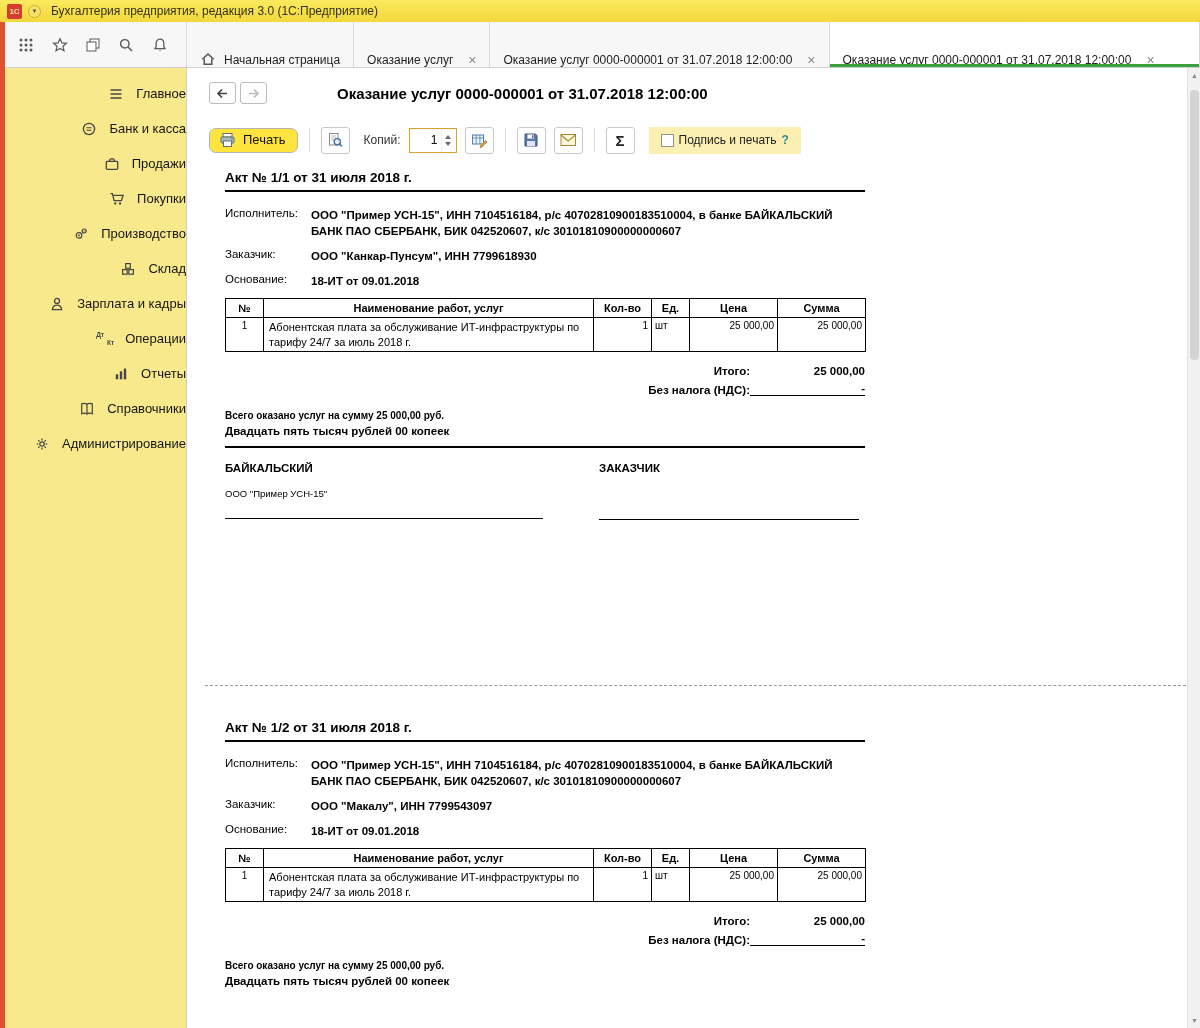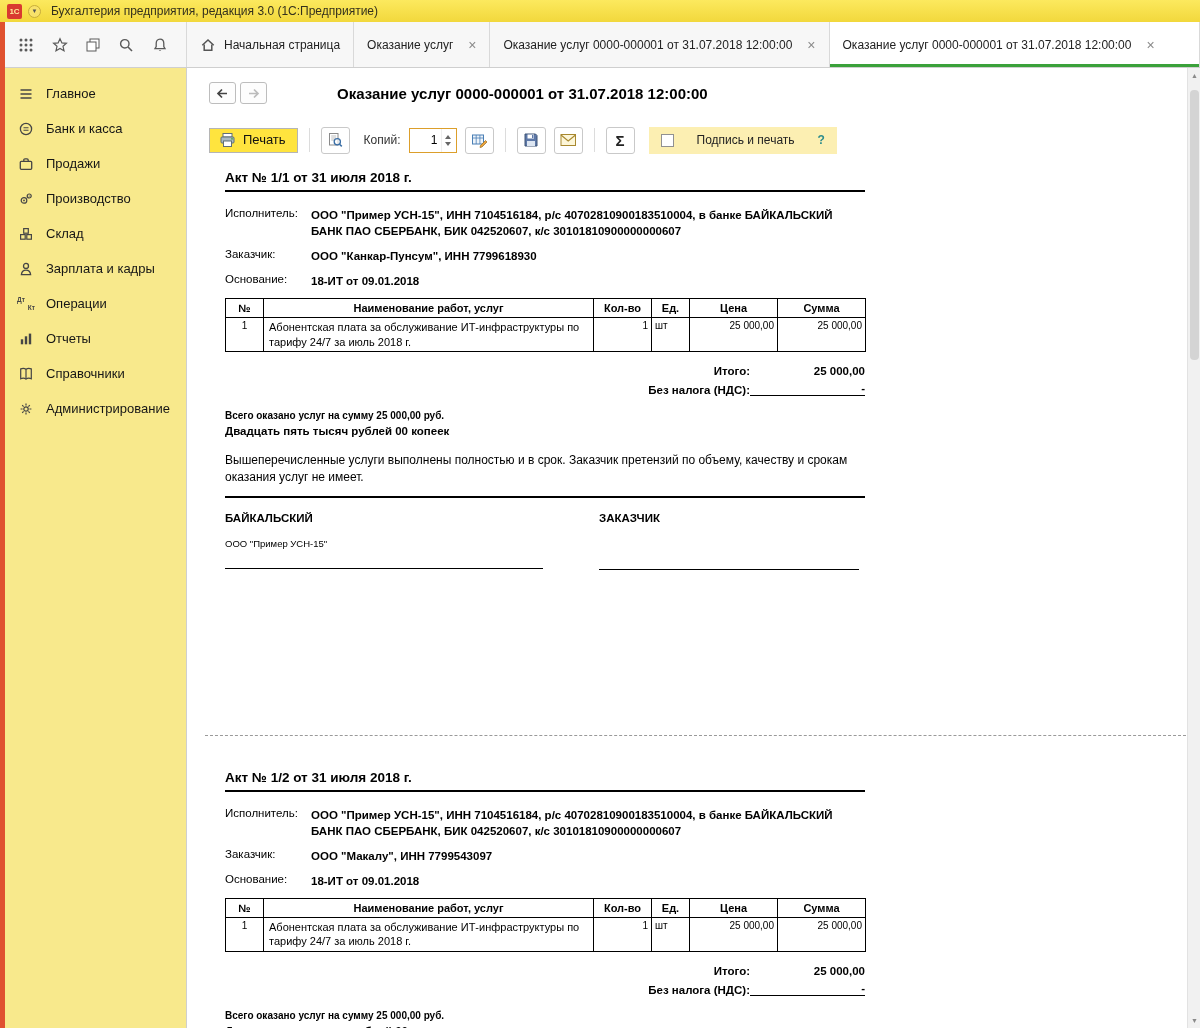--- a/index.html
+++ b/index.html
@@ -11,56 +11,56 @@
   .titlebar { height:22px; background:linear-gradient(#fce95e,#f2d83c); display:flex; align-items:center; gap:6px; padding-left:7px; position:relative; z-index:60;}
   .logo-1c { width:15px; height:15px; background:#d93a30; color:#ffec9c; font-size:8px; font-weight:bold; display:flex; align-items:center; justify-content:center; border-radius:2px; }
   .sysmenu { width:13px; height:13px; border-radius:50%; background:#f8e26a; border:1px solid #c9ae3a; display:flex; align-items:center; justify-content:center; font-size:6px; color:#555; }
   .win-title { font-size:12px; color:#33301d; margin-left:4px; }
 
   
   .tabbar { height:46px; background:#f7f7f7; border-bottom:1px solid #cfcfcf; display:flex; align-items:stretch; position:relative; z-index:40;}
   .quick-icons { width:186px; flex:none; display:flex; align-items:center; justify-content:space-evenly; padding:0 6px; }
   .quick-btn { width:26px; height:26px; display:flex; align-items:center; justify-content:center; border-radius:3px; cursor:pointer; }
   .tabs { flex:1; display:flex; align-items:stretch; overflow:hidden; }
-  .tab { display:flex; align-items:center; padding:0 13px; font-size:12px; color:#222; border-right:1px solid #d9d9d9; background:#f7f7f7; position:relative; white-space:nowrap; cursor:pointer; gap:8px; }
+  .tab { display:flex; align-items:flex-end; padding:0 13px; font-size:12px; color:#222; border-right:1px solid #d9d9d9; background:#f7f7f7; position:relative; white-space:nowrap; cursor:pointer; gap:8px; }
   .tab.home { border-left:1px solid #d9d9d9; }
   .tab.active { background:#fff; flex:1; }
   .tab.active::after { content:""; position:absolute; left:0; right:0; bottom:0; height:3px; background:#3aa13a; }
   .tab .close { color:#8a8a8a; font-size:14px; margin-left:7px; line-height:1; cursor:pointer; }
 
   
   .main { display:flex; height:960px; }
   .sidebar { width:186px; flex:none; background:#f8e98c; padding-top:8px; }
-  .side-item { display:flex; align-items:center; gap:11px; height:35px; padding-left:17px; font-size:13px; color:#161616; cursor:pointer; }
+  .side-item { display:flex; align-items:center; gap:11px; height:35px; padding-left:17px; font-size:13px; color:#161616; cursor:pointer;justify-content:flex-end; }
   .side-icon { width:18px; flex:none; display:flex; justify-content:center; align-items:center; }
   .dtkt { width:18px; display:flex; flex-direction:column; font-size:6.5px; font-weight:bold; color:#454545; line-height:1.15; }
   .dtkt span:first-child { align-self:flex-start; }
   .dtkt span:last-child { align-self:flex-end; }
 
   .content { flex:1; background:#fff; border-left:1px solid #cfcfcf; position:relative; overflow:hidden; }
   .scrollbar { position:absolute; top:0; right:0; bottom:0; width:13px; background:#f1f1f1; border-left:1px solid #e2e2e2; z-index:30; }
   .scroll-thumb { position:absolute; top:22px; left:2px; width:9px; height:270px; background:#d4d4d4; border-radius:4px; }
   .scroll-arrow { position:absolute; left:0; width:13px; text-align:center; font-size:7px; color:#8a8a8a; }
 
   .nav-row { display:flex; align-items:center; margin:14px 0 0 22px; }
   .nav-btn { width:27px; height:22px; border:1px solid #bdbdbd; border-radius:3px; background:#fdfdfd; display:flex; align-items:center; justify-content:center; margin-right:4px; cursor:pointer; }
   .page-title { font-size:15px; font-weight:bold; color:#000; margin-left:66px; white-space:nowrap; }
 
   .print-bar { display:flex; align-items:center; margin:22px 0 0 22px; gap:8px; height:28px; }
-  .btn-print { display:flex; align-items:center; gap:7px; background:#ffe43e; border:1px solid #b5b5b5; border-radius:0; padding:3px 11px 4px 9px; font-size:13px; color:#111; cursor:pointer; }
+  .btn-print { display:flex; align-items:center; gap:7px; background:#ffe43e; border:1px solid #b5b5b5; border-radius:7px; padding:3px 11px 4px 9px; font-size:13px; color:#111; cursor:pointer; }
   .vsep { width:1px; height:24px; background:#dcdcdc; margin:0 3px; }
   .tool-btn { width:29px; height:27px; border:1px solid #c9c9c9; border-radius:3px; background:#fff; display:flex; align-items:center; justify-content:center; cursor:pointer; }
   .copies-label { font-size:12px; color:#333; margin-left:6px; }
   .spinner { display:flex; align-items:stretch; border:1px solid #dc9f2b; height:25px; width:48px; background:#fff; }
   .spinner input { width:31px; border:none; outline:none; text-align:right; font-size:12px; padding-right:3px; font-family:"Liberation Sans",sans-serif; }
   .spin-arrows { display:flex; flex-direction:column; justify-content:center; align-items:center; width:14px; border-left:1px solid #eee; gap:3px; }
   .tri-up { width:0; height:0; border-left:3.5px solid transparent; border-right:3.5px solid transparent; border-bottom:4.5px solid #666; cursor:pointer; }
   .tri-down { width:0; height:0; border-left:3.5px solid transparent; border-right:3.5px solid transparent; border-top:4.5px solid #666; cursor:pointer; }
   .sigma-btn { font-size:15px; font-weight:bold; color:#222; }
-  .sign-area { display:flex; align-items:center; gap:23px; background:#fcefb2; padding:5px 12px; margin-left:6px; height:27px;justify-content:space-between; }
+  .sign-area { display:flex; align-items:center; gap:5px; background:#fcefb2; padding:5px 12px; margin-left:6px; height:27px;justify-content:space-between; }
   .checkbox { width:13px; height:13px; background:#fff; border:1px solid #919191; cursor:pointer; }
   .sign-label { font-size:12px; color:#222; cursor:pointer; }
   .help-link { color:#2d8c8c; font-weight:bold; font-size:12px; cursor:pointer; }
 
   
   .doc { margin:16px 0 0 38px; width:640px; color:#000; }
   .act-title { font-size:13.5px; font-weight:bold; margin-bottom:5px; }
   .rule-thick { border-top:2.5px solid #000; margin-bottom:15px; }
   .info-row { display:flex; margin-bottom:9px; font-size:11.5px; }
   .info-label { width:86px; flex:none; }
@@ -192,20 +192,30 @@
       <span>Банк и касса</span>
     </div>
     <div class="side-item">
       <span class="side-icon">
           <svg width="16" height="16" viewBox="0 0 16 16">
             <rect x="2.3" y="5.3" width="11.4" height="8" rx="1" fill="none" stroke="#454545" stroke-width="1.3"></rect>
             <path d="M5.8 5.3V4c0-.7.5-1.2 1.2-1.2h2c.7 0 1.2.5 1.2 1.2v1.3" fill="none" stroke="#454545" stroke-width="1.3"></path>
           </svg>
         </span>
       <span>Продажи</span>
+    </div>
+    <div class="side-item">
+      <span class="side-icon">
+          <svg width="16" height="16" viewBox="0 0 16 16">
+            <path d="M1.5 2.6h1.9l1.7 7h7.3l1.7-5.2H4.5" fill="none" stroke="#454545" stroke-width="1.3"></path>
+            <circle cx="6.3" cy="12.5" r="1.15" fill="#454545"></circle>
+            <circle cx="11" cy="12.5" r="1.15" fill="#454545"></circle>
+          </svg>
+        </span>
+      <span>Покупки</span>
     </div>
     <div class="side-item">
       <span class="side-icon">
           <svg width="16" height="16" viewBox="0 0 16 16">
             <circle cx="6" cy="9.4" r="2.8" fill="none" stroke="#454545" stroke-width="1.2"></circle>
             <circle cx="6" cy="9.4" r=".9" fill="#454545"></circle>
             <circle cx="11.2" cy="5" r="2" fill="none" stroke="#454545" stroke-width="1.2"></circle>
             <circle cx="11.2" cy="5" r=".6" fill="#454545"></circle>
           </svg>
         </span>
@@ -400,21 +410,20 @@
           <span class="totals-value">25 000,00</span>
         </div>
         <div class="totals-row">
           <span>Без налога (НДС):</span>
           <span class="totals-value underlined">-</span>
         </div>
       </div>
 
       <div class="total-note">Всего оказано услуг на сумму 25 000,00 руб.</div>
       <div class="amount-words">Двадцать пять тысяч рублей 00 копеек</div>
-      <div class="disclaimer">Вышеперечисленные услуги выполнены полностью и в срок. Заказчик претензий по объему, качеству и срокам оказания услуг не имеет.</div>
       <div class="rule-after-disclaimer"></div>
 
       <div class="sig-grid">
         <div class="sig-left">
           <div class="sig-head">БАЙКАЛЬСКИЙ</div>
           <div class="sig-name">ООО "Пример УСН-15"</div>
           <div class="sig-line-left"></div>
         </div>
         <div class="sig-right">
           <div class="sig-head">ЗАКАЗЧИК</div>

